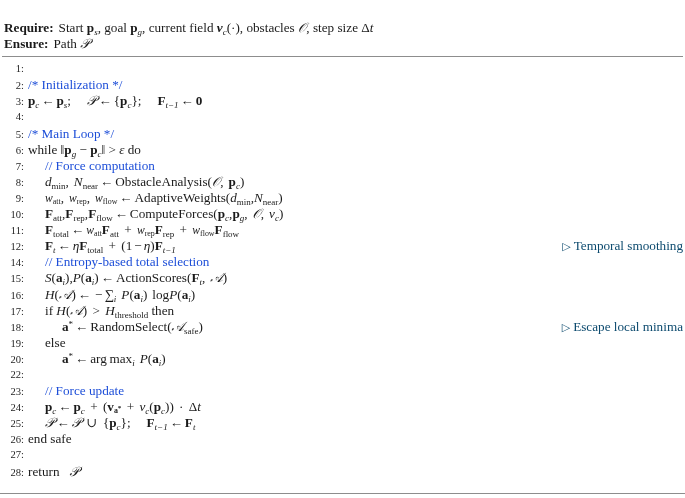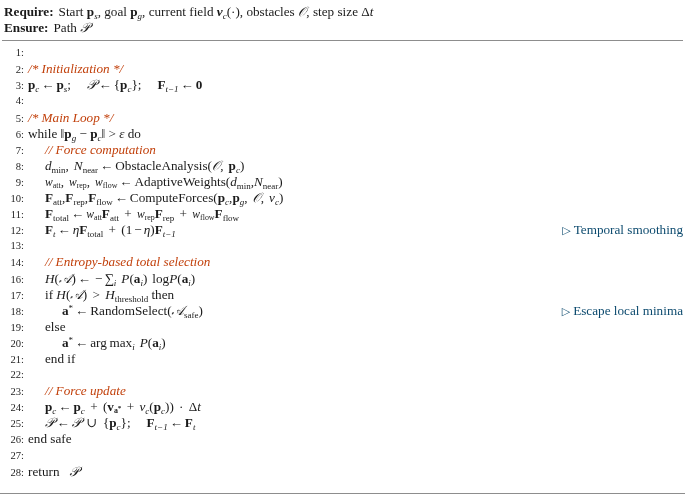--- a/index.html
+++ b/index.html
@@ -14,21 +14,21 @@
     font-family: "Liberation Serif", "DejaVu Serif", serif;
     color: #1a1a1a;
     -webkit-font-smoothing: antialiased;
   }
 
   #algorithm {
     position: relative;
     width: 685px;
     height: 498px;
     box-sizing: border-box;
-    padding: 4px 2px 0 2px;
+    padding: 20px 2px 0 2px;
   }
 
   
   .io-block {
     padding: 0 4px 0 2px;
   }
   .io-line {
     display: block;
     font-size: 13.2px;
     line-height: 15.6px;
@@ -74,22 +74,21 @@
   }
   .content {
     flex: 1 1 auto;
     position: relative;
     overflow: visible;
   }
   .ind1 { padding-left: 17px; }
   .ind2 { padding-left: 34px; }
 
   .comment {
-    color: #c2410c;
-    font-style: italic;
+    color: #1d4ed8;
   }
   .kw { font-weight: normal; }
 
   
   .note {
     position: absolute;
     right: 0px;
     top: 0;
     font-style: normal;
     color: #0c4a6e;
@@ -193,30 +192,30 @@
     <div class="row">
       <span class="lineno">11:</span>
       <span class="content ind1"><span class="bvec">F</span><sub class="rom">total</sub><span class="op">←</span><span class="it" style="font-size:0.88em">w</span><sub class="rom" style="font-size:0.6em">att</sub><span class="bvec">F</span><sub class="rom">att</sub> <span class="op">+</span> <span class="it" style="font-size:0.88em">w</span><sub class="rom" style="font-size:0.6em">rep</sub><span class="bvec">F</span><sub class="rom">rep</sub> <span class="op">+</span> <span class="it" style="font-size:0.88em">w</span><sub class="rom" style="font-size:0.6em">flow</sub><span class="bvec">F</span><sub class="rom">flow</sub></span>
     </div>
 
     <div class="row">
       <span class="lineno">12:</span>
       <span class="content ind1"><span class="bvec">F</span><sub class="it">t</sub><span class="op">←</span><span class="it">η</span><span class="bvec">F</span><sub class="rom">total</sub> <span class="op">+</span> (1<span class="op">−</span><span class="it">η</span>)<span class="bvec">F</span><sub class="it">t−1</sub><span class="note"><span class="tri">▷</span><span>Temporal smoothing</span></span></span>
     </div>
 
-    <div class="row">
-      <span class="lineno">13:</span>
-      <span class="content ind1"></span>
-    </div>
 
     <div class="row">
       <span class="lineno">14:</span>
       <span class="content ind1 comment">// Entropy-based total selection</span>
     </div>
 
+    <div class="row">
+      <span class="lineno">15:</span>
+      <span class="content ind1"><span class="it">S</span>(<span class="bvec">a</span><sub class="it">i</sub>),<span class="it">P</span>(<span class="bvec">a</span><sub class="it">i</sub>)<span class="op">←</span>ActionScores(<span class="bvec">F</span><sub class="it">t</sub>,<span class="sp-sm"></span><span class="scr">𝒜</span>)</span>
+    </div>
 
     <div class="row">
       <span class="lineno">16:</span>
       <span class="content ind1"><span class="it">H</span>(<span class="scr">𝒜</span>)<span class="op">←</span><span class="op">−</span>∑<sub class="it">i</sub><span class="sp-sm"></span><span class="it">P</span>(<span class="bvec">a</span><sub class="it">i</sub>)<span class="sp-sm"></span>log<span class="it">P</span>(<span class="bvec">a</span><sub class="it">i</sub>)</span>
     </div>
 
     <div class="row">
       <span class="lineno">17:</span>
       <span class="content ind1"><span class="kw">if</span> <span class="it">H</span>(<span class="scr">𝒜</span>) <span class="op">&gt;</span> <span class="it">H</span><sub class="rom">threshold</sub> <span class="kw">then</span></span>
     </div>
@@ -229,24 +228,20 @@
     <div class="row">
       <span class="lineno">19:</span>
       <span class="content ind1 kw">else</span>
     </div>
 
     <div class="row">
       <span class="lineno">20:</span>
       <span class="content ind2"><span class="bvec">a</span><sup>*</sup><span class="op">←</span>arg max<sub class="it">i</sub><span class="sp-sm"></span><span class="it">P</span>(<span class="bvec">a</span><sub class="it">i</sub>)</span>
     </div>
 
-    <div class="row">
-      <span class="lineno">21:</span>
-      <span class="content ind1 kw">end if</span>
-    </div>
 
     <div class="row">
       <span class="lineno">22:</span>
       <span class="content ind1"></span>
     </div>
 
     <div class="row">
       <span class="lineno">23:</span>
       <span class="content ind1 comment">// Force update</span>
     </div>

